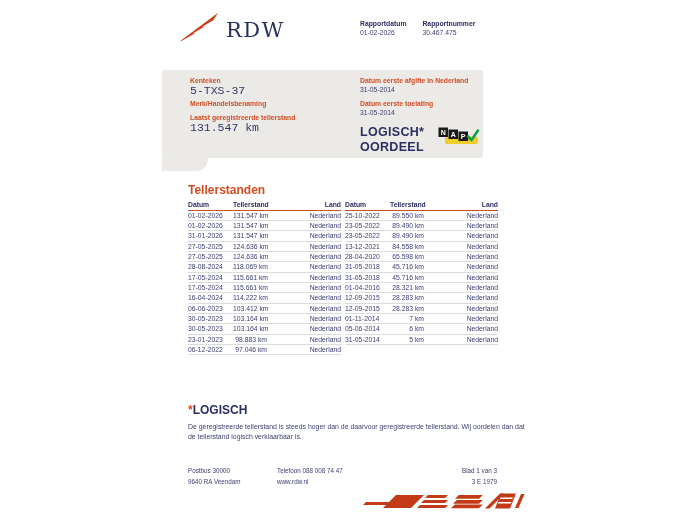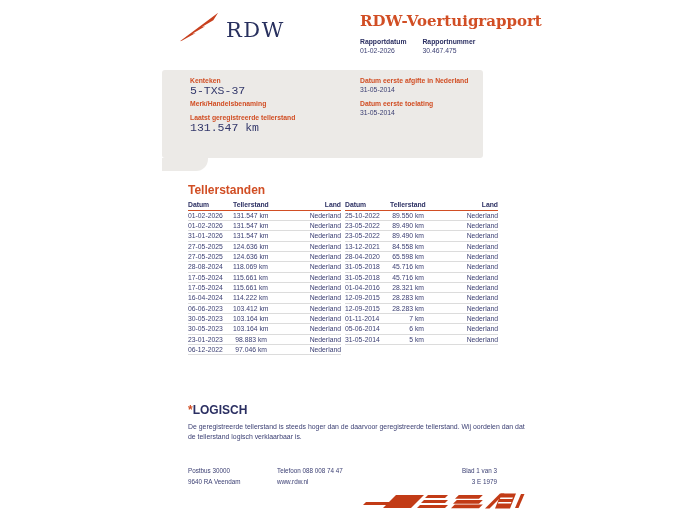--- a/index.html
+++ b/index.html
@@ -79,21 +79,20 @@
   <div class="logo">
     <span>
       <svg width="42" height="31" viewBox="0 0 44 31">
         <path fill="#C8401E" d="M2 30 L42 0 L37 8 L25 15 L28.5 14.2 L15 22 L18.5 21.2 L4 29.5 Z"></path>
       </svg>
     </span>
     <span class="logo-text">RDW</span>
   </div>
 
   <div class="title-block">
-    <div class="doc-title">RDW-Voertuigrapport</div>
     <div class="report-meta">
       <div class="meta-pair">
         <span class="lbl">Rapportdatum</span>
         <span class="val-sm">01-02-2026</span>
       </div>
       <div class="meta-pair">
         <span class="lbl">Rapportnummer</span>
         <span class="val-sm">30.467.475</span>
       </div>
     </div>
@@ -105,20 +104,38 @@
       <span class="val-serif">5-TXS-37</span>
       <span class="lbl-orange mt2">Merk/Handelsbenaming</span>
       <span class="lbl-orange mt7">Laatst geregistreerde tellerstand</span>
       <span class="val-serif">131.547 km</span>
     </div>
     <div class="panel-right">
       <span class="lbl-orange">Datum eerste afgifte in Nederland</span>
       <span class="val-sm mt2">31-05-2014</span>
       <span class="lbl-orange mt7">Datum eerste toelating</span>
       <span class="val-sm mt2">31-05-2014</span>
+      <div class="oordeel-row">
+        <div class="oordeel">
+          <div>LOGISCH*</div>
+          <div>OORDEEL</div>
+        </div>
+        <span class="nap">
+          <svg width="42" height="19" viewBox="0 0 42 19">
+            <rect x="7" y="9.5" width="33" height="7.5" rx="2" fill="#F0CC2C"></rect>
+            <rect x="0.5" y="0.5" width="9.5" height="9.5" fill="#1A1A1A"></rect>
+            <rect x="10.5" y="2.5" width="9.5" height="9.5" fill="#1A1A1A"></rect>
+            <rect x="20.5" y="4.5" width="9.5" height="9.5" fill="#1A1A1A"></rect>
+            <text x="5.2" y="7.6" font-family="Liberation Sans, sans-serif" font-size="7" font-weight="bold" fill="#fff" text-anchor="middle">N</text>
+            <text x="15.2" y="9.6" font-family="Liberation Sans, sans-serif" font-size="7" font-weight="bold" fill="#fff" text-anchor="middle">A</text>
+            <text x="25.2" y="11.6" font-family="Liberation Sans, sans-serif" font-size="7" font-weight="bold" fill="#fff" text-anchor="middle">P</text>
+            <path d="M30 9.5 L33.5 13 L40 3.5" fill="none" stroke="#13A04A" stroke-width="2.6" stroke-linecap="round" stroke-linejoin="round"></path>
+          </svg>
+        </span>
+      </div>
     </div>
   </div>
 
   <div class="table-section">
     <div class="table-title">Tellerstanden</div>
     <div class="tables">
       <div class="odo-table">
         <div class="thead">
           <span class="tcell col-datum">Datum</span>
           <span class="tcell col-tellerstand">Tellerstand</span>

